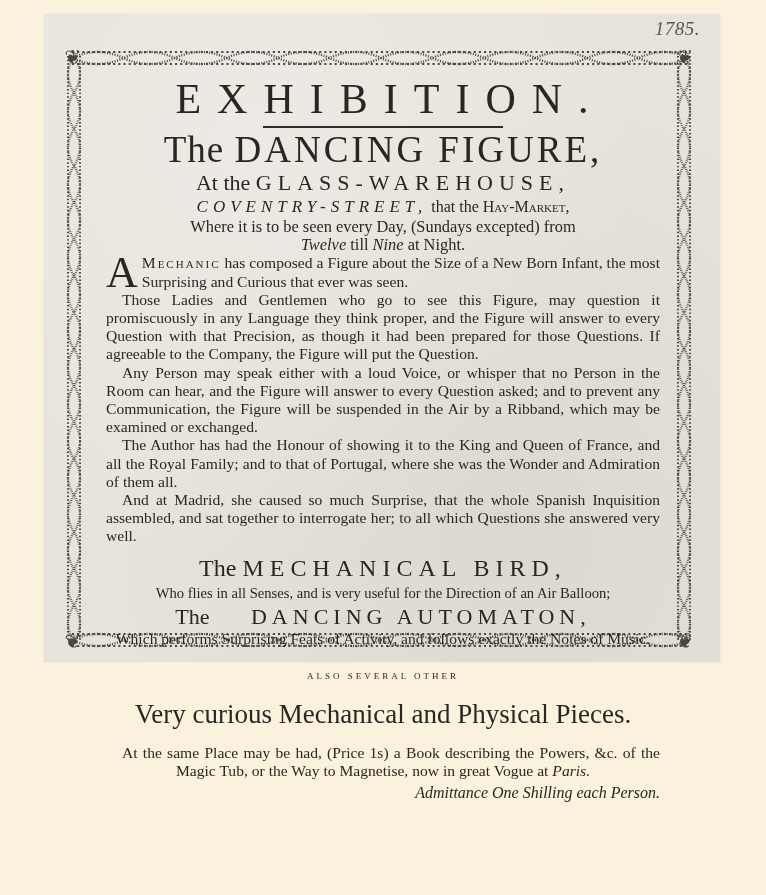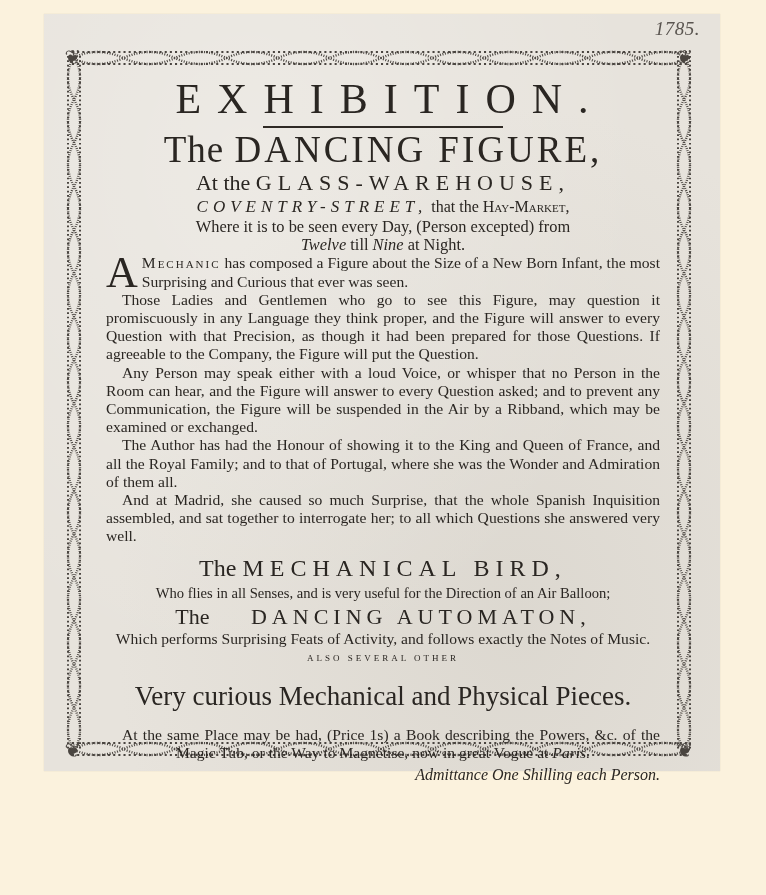--- a/index.html
+++ b/index.html
@@ -7,21 +7,21 @@
     width: 766px; height: 895px;
     background: #fbf2dd;
     position: relative;
     overflow: hidden;
     font-family: "Liberation Serif", "DejaVu Serif", serif;
     color: #2a2622;
   }
   .paper {
     position: absolute;
     left: 44px; top: 14px;
-    width: 676px; height: 757px;
+    width: 676px; height: 648px;
     background: #e7e3dc;
     background-image:
       radial-gradient(ellipse at 30% 20%, rgba(255,255,255,0.25), transparent 60%),
       radial-gradient(ellipse at 70% 80%, rgba(200,195,185,0.35), transparent 60%);
     box-shadow: 0 0 1px rgba(0,0,0,0.15);
   }
   .annotation {
     position: absolute;
     right: 20px; top: 4px;
     font-family: "Liberation Serif", serif;
@@ -85,21 +85,21 @@
     margin: 2px 4px 0 0; font-weight: normal;
   }
   .h-bird {
     font-size: 24px; line-height: 32px; margin: 6px 0 0 0; font-weight: normal;
   }
   .h-bird .caps { letter-spacing: 6px; }
   .h-dancing {
     font-size: 22px; line-height: 26px; margin: 2px 0 0 0; font-weight: normal;
   }
   .h-dancing .caps { letter-spacing: 5px; margin-left: 36px; }
-  .also-line { font-size: 9px; letter-spacing: 3px; line-height: 16px; margin-top: 2px; }
+  .also-line { font-size: 9px; letter-spacing: 3px; line-height: 16px; margin-top: 20px; }
   .h-curious { font-size: 27px; line-height: 28px; margin: 16px; font-weight: normal; }
   .admit { font-style: italic; font-size: 16px; line-height: 22px; margin-top: 2px; text-align: right; }
 </style>
 </head>
 <body>
 
 <div class="paper">
   <div class="annotation">1785.</div>
 
   <div class="border-h top">
@@ -152,21 +152,21 @@
       <span>At the</span>
       <span class="caps">GLASS-WAREHOUSE,</span>
     </div>
 
     <div class="street-line">
       <span class="italic-spaced">COVENTRY-STREET,</span>
       <span>that the</span>
       <span class="smallcaps">Hay-Market,</span>
     </div>
 
-    <p class="center-line" style="font-size:16.4px;">Where it is to be seen every Day, (Person excepted) from</p>
+    <p class="center-line" style="font-size:16.4px;">Where it is to be seen every Day, (Sundays excepted) from</p>
     <p class="center-line" style="font-size:16.4px;">
       <span class="italic">Twelve</span>
       <span>till</span>
       <span class="italic">Nine</span>
       <span>at Night.</span>
     </p>
 
     <p class="p-justify dropcap-para">
       <span class="dropcap">A</span>
       <span class="smallcaps" style="letter-spacing:2px;">Mechanic</span>

